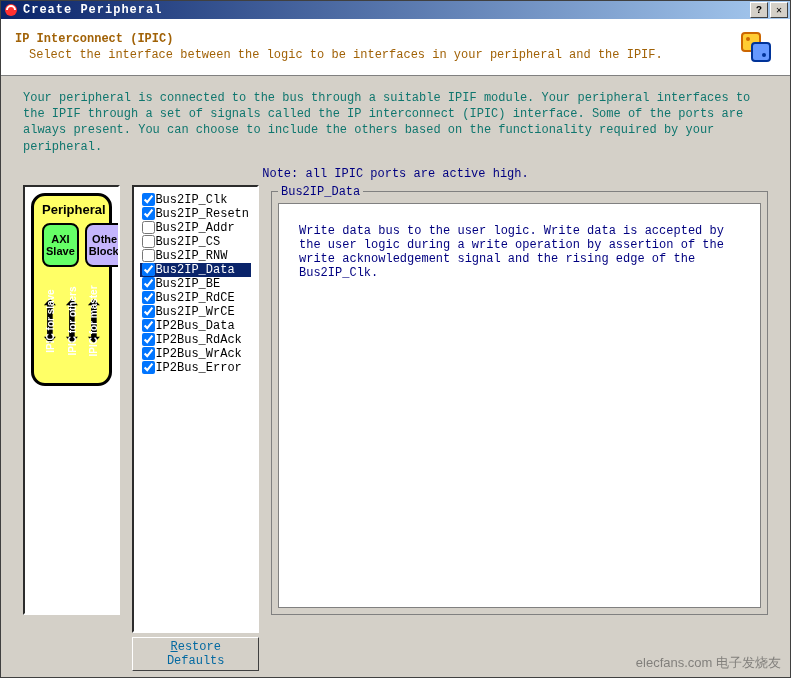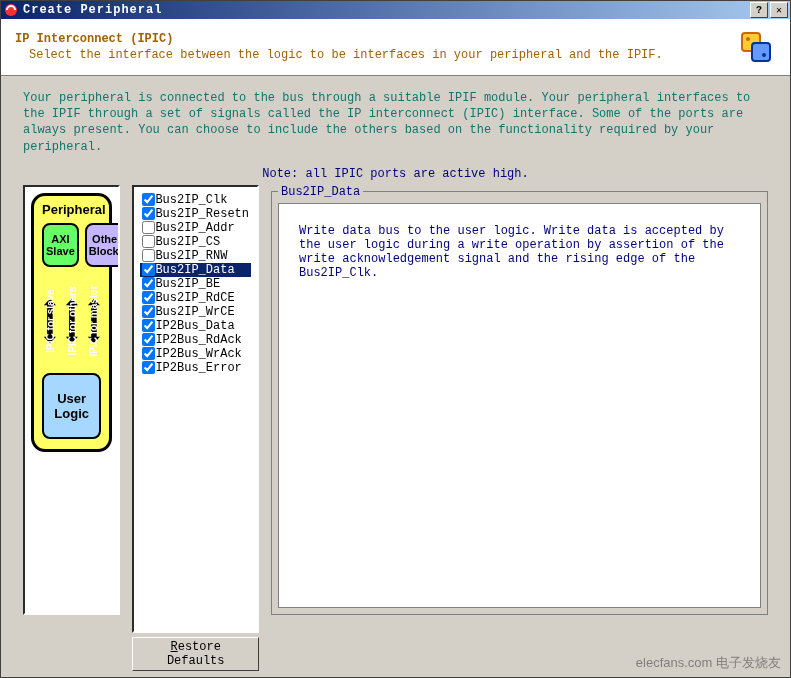--- a/index.html
+++ b/index.html
@@ -102,21 +102,21 @@
   .restore-row { text-align: center; padding: 4px 0 0 0; }
   .btn {
     font-family: "Courier New", monospace;
     font-size: 12px;
     background: #d4d0c8;
     border: 1px solid #fff;
     border-right-color: #404040;
     border-bottom-color: #404040;
     padding: 2px 10px;
     min-width: 72px;
-    color: #000000;
+    color: #0369a1;
     cursor: pointer;
   }
   .btn u { text-decoration: underline; }
   .footer {
     border-top: 1px solid #808080;
     padding: 10px 22px 14px 22px;
     display: flex;
     align-items: center;
     gap: 8px;
   }
@@ -241,21 +241,20 @@
                   </svg>
                 <div class="arrow-label">IPIC for others</div>
               </div>
               <div class="arrow">
                 <svg viewBox="0 0 34 96">
                     <polygon points="17,0 30,14 23,14 23,82 30,82 17,96 4,82 11,82 11,14 4,14" fill="#000"></polygon>
                   </svg>
                 <div class="arrow-label">IPIC for master</div>
               </div>
             </div>
-            <div class="user-logic"><span>User Logic</span></div>
           </div>
         </div>
       </div>
 
       <div style="flex:1;display:flex;flex-direction:column;">
         <div class="panel col-list" id="ports-list">
             <div class="list-row">
               <input type="checkbox" checked="" style="">
               <span>Bus2IP_Clk</span>
             </div>

